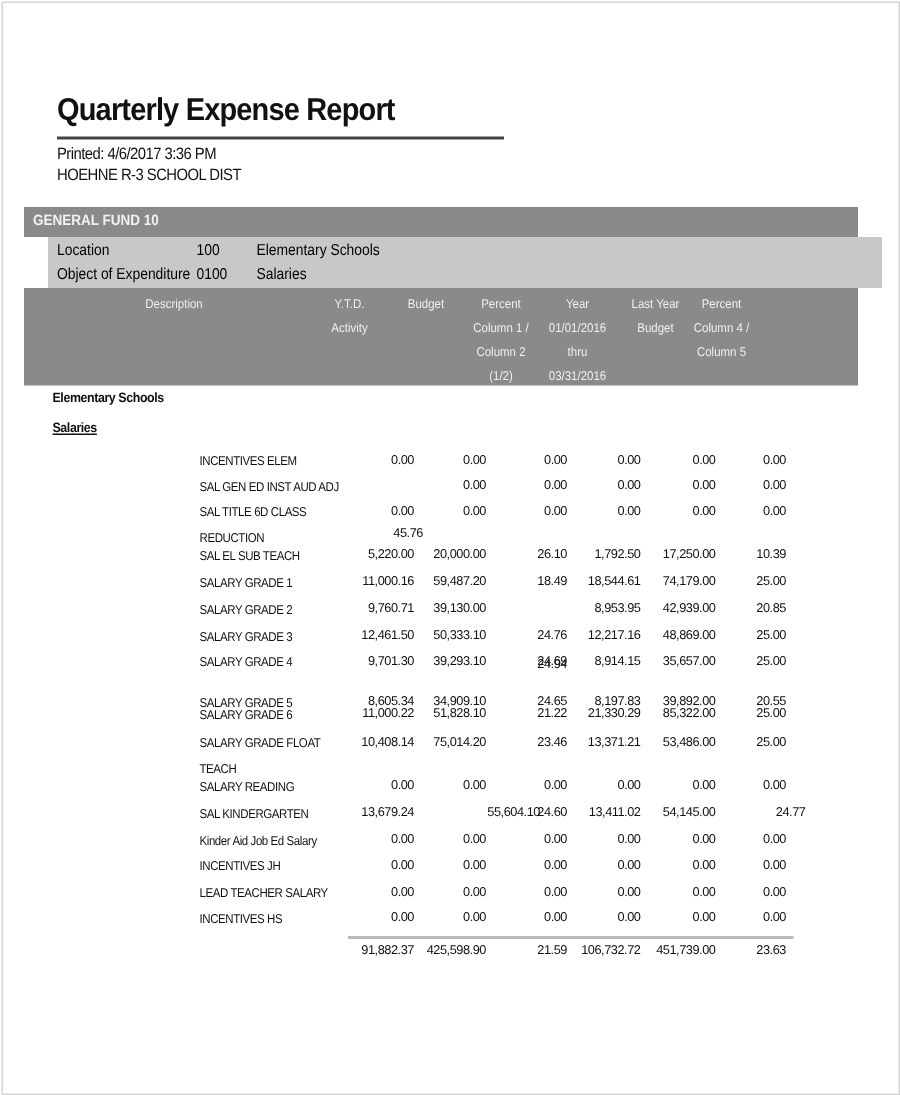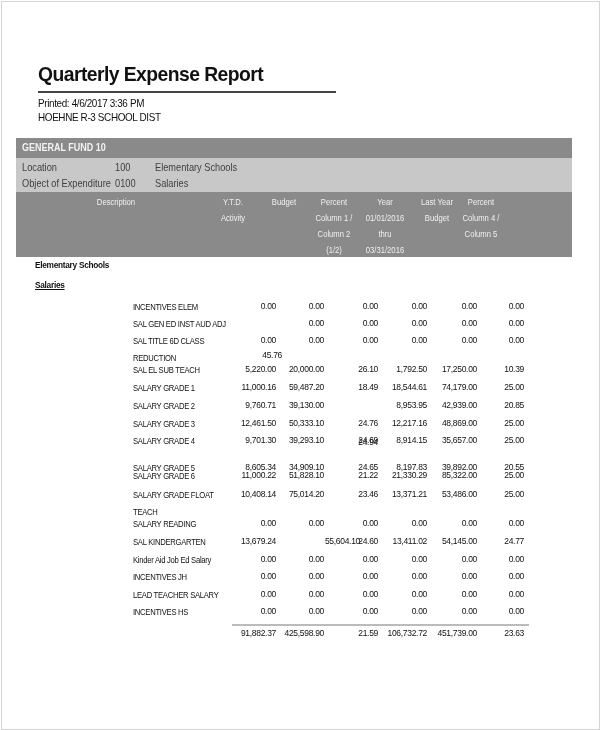--- a/index.html
+++ b/index.html
@@ -21,21 +21,21 @@
       position: absolute; left: 38px; top: 91px; width: 298px; height: 2px; background: #444;
     }
     .meta {
       position: absolute; left: 38px; font-size: 11px; letter-spacing: -0.4px;
       transform: scaleX(0.9); transform-origin: left top; white-space: nowrap;
     }
     .band {
       position: absolute; left: 16px; width: 556px;
     }
     .band-dark { background: #8a8a8a; color: #f2f2f2; }
-    .band-light { background: #c8c8c8; color: #404040; }
+    .band-light { background: #c8c8c8; color: #000000; margin-left: 16px; }
     .fund {
       top: 138px; height: 20px;
     }
     .fund span {
       position: absolute; left: 6px; top: 4px; font-size: 10px; font-weight: bold;
       transform: scaleX(0.9); transform-origin: left top; white-space: nowrap;
     }
     .loc { top: 158px; height: 34px; }
     .loc .cell {
       position: absolute; font-size: 10.5px; white-space: nowrap;
@@ -220,21 +220,21 @@
       <div class="num" style="left: 407px; top: 2px;">0.00</div>
       <div class="num" style="left: 454px; top: 2px;">0.00</div>
     </div>
     <div class="row" style="top: 534px;">
       <div class="desc">SAL KINDERGARTEN</div>
       <div class="num" style="left: 206px; top: 2px;">13,679.24</div>
       <div class="num" style="left: 254px; top: 2px; padding-left: 36px;">55,604.10</div>
       <div class="num" style="left: 308px; top: 2px;">24.60</div>
       <div class="num" style="left: 357px; top: 2px;">13,411.02</div>
       <div class="num" style="left: 407px; top: 2px;">54,145.00</div>
-      <div class="num" style="left: 454px; top: 2px;">24.77</div>
+      <div class="num" style="left: 454px; top: 2px; padding-left: 13px;">24.77</div>
     </div>
     <div class="row" style="top: 552px;">
       <div class="desc">Kinder Aid Job Ed Salary</div>
       <div class="num" style="left: 206px; top: 2px;">0.00</div>
       <div class="num" style="left: 254px; top: 2px;">0.00</div>
       <div class="num" style="left: 308px; top: 2px;">0.00</div>
       <div class="num" style="left: 357px; top: 2px;">0.00</div>
       <div class="num" style="left: 407px; top: 2px;">0.00</div>
       <div class="num" style="left: 454px; top: 2px;">0.00</div>
     </div>

